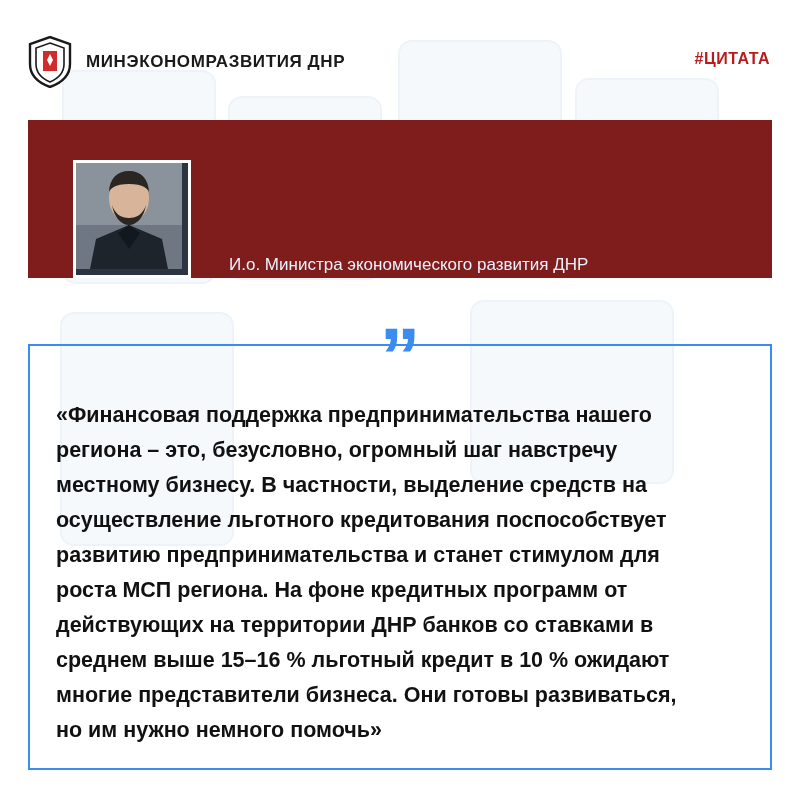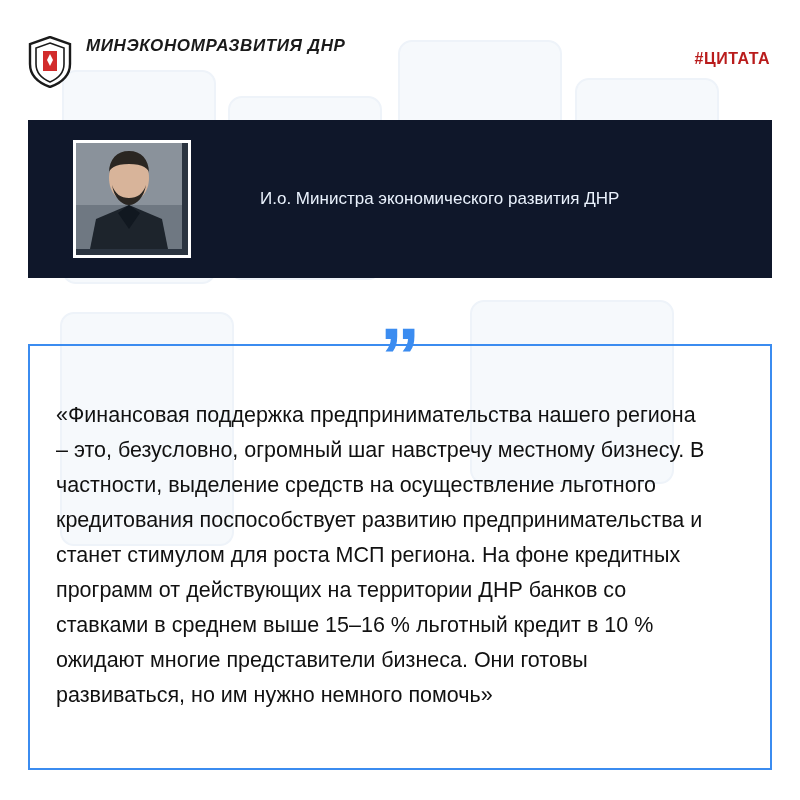--- a/index.html
+++ b/index.html
@@ -42,22 +42,22 @@
     top: 30px;
     left: 0;
     width: 800px;
     height: 64px;
     z-index: 3;
     display: flex;
     align-items: center;
   }
   .logo-wrap {
     display: flex;
+    align-items: center;
     margin-left: 28px;
-    font-style: italic;
   }
   .emblem {
     width: 44px;
     height: 52px;
     position: relative;
     margin-right: 14px;
   }
   .emblem svg { display: block; }
   .org-name {
     font-size: 17px;
@@ -76,25 +76,24 @@
     color: #b91c1c;
   }
 
   
   .speaker-bar {
     position: absolute;
     left: 28px;
     top: 120px;
     width: 744px;
     height: 158px;
-    background: #0f172a;
-    z-index: 3;
-    display: flex;
-    align-items: center;
-    gap: 31px;
+    background: #7f1d1d;
+    z-index: 3;
+    display: flex;
+    align-items: flex-end;
   }
   .portrait {
     width: 112px;
     height: 112px;
     margin-left: 45px;
     border: 3px solid #ffffff;
     background: #2b3440;
     overflow: hidden;
     flex: none;
     position: relative;
@@ -160,21 +159,21 @@
   }
   .quote-text {
     position: absolute;
     left: 56px;
     top: 398px;
     width: 650px;
     z-index: 4;
     font-size: 21.5px;
     line-height: 35px;
     color: #111111;
-    font-weight: normal;
+    font-weight: bold;
   }
 </style>
 </head>
 <body>
 
 <div class="page">
 
   <div class="watermark wm1"></div>
   <div class="watermark wm2"></div>
   <div class="watermark wm3"></div>

